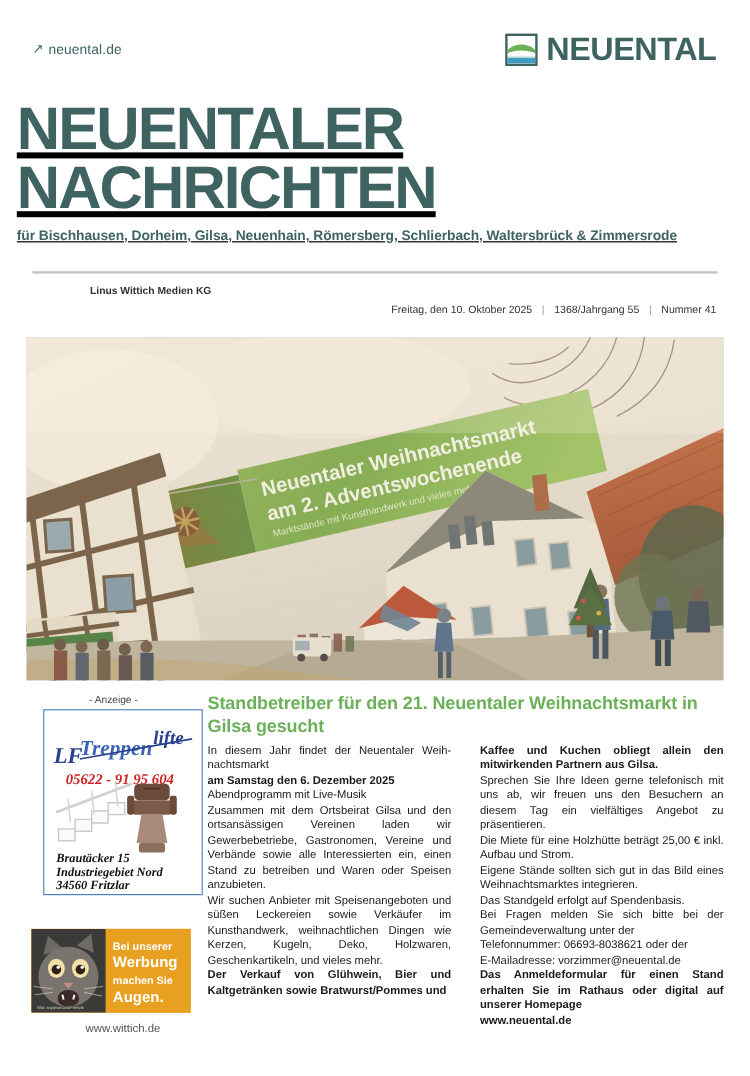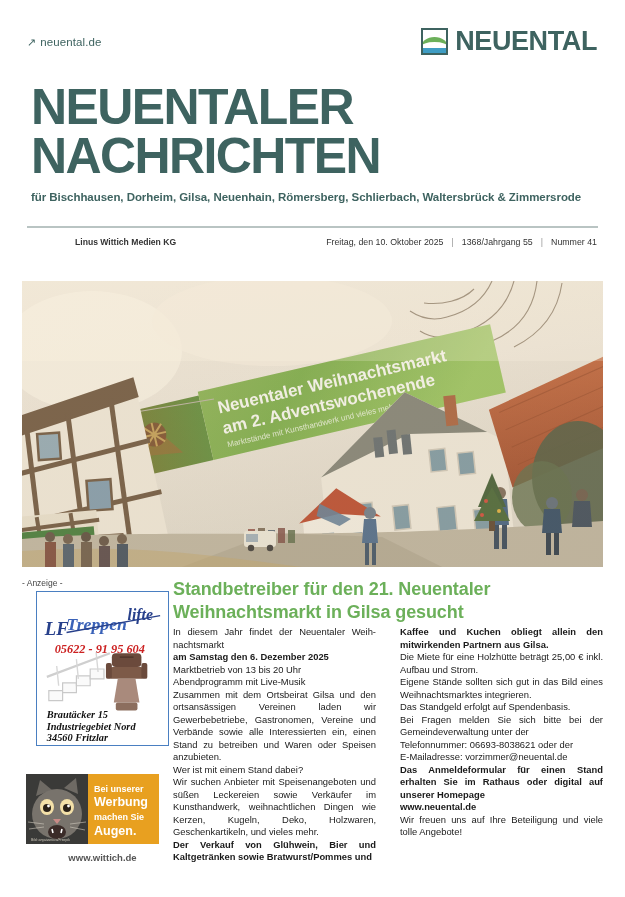--- a/index.html
+++ b/index.html
@@ -91,23 +91,24 @@
     font-size: 27px;
     font-weight: bold;
     color: #3e6360;
     letter-spacing: -0.4px;
     line-height: 1;
   }
 
   
   .masthead {
     position: absolute;
-    left: 31px;
+    left: 14px;
     top: 83px;
     width: 571px;
+    text-decoration: underline;
   }
   .masthead-title {
     font-size: 50px;
     font-weight: bold;
     color: #3e6360;
     line-height: 0.97;
     letter-spacing: -1.6px;
   }
   .masthead-sub {
     margin-top: 11px;
@@ -131,21 +132,21 @@
     left: 27px;
     top: 237px;
     font-size: 8.6px;
     font-weight: bold;
     color: #333333;
     padding-left: 48px;
   }
   .issue {
     position: absolute;
     right: 28px;
-    top: 237px;
+    top: 253px;
     font-size: 8.8px;
     color: #333333;
     display: flex;
     gap: 8px;
     align-items: flex-start;
     margin-left: 15px;
   }
   .issue .sep { color: #999999; }
 
   
@@ -169,21 +170,21 @@
     height: 300px;
   }
 
   
   .ad-rail {
     position: absolute;
     left: 0; top: 0;
     width: 148px;
   }
   .anzeige-label {
-    text-align: left;
+    text-align: center;
     font-size: 8.5px;
     color: #444444;
     padding-right: 3px;
     margin-bottom: 3px;
   }
   .ad-stairlift {
     position: relative;
     width: 133px;
     height: 155px;
     margin-left: 14px;
@@ -203,32 +204,31 @@
     background: #e8a020;
   }
   .ad-cat svg { display:block; width:100%; height:100%; }
   .ad-cat-url {
     width: 133px;
     margin-left: 14px;
     text-align: center;
     font-size: 9.5px;
     color: #555555;
     margin-top: 8px;
-    font-weight: bold;
   }
 
   
   .article {
     position: absolute;
     left: 151px;
     top: 0;
     width: 430px;
   }
   .article-headline {
-    font-size: 18px;
+    font-size: 15px;
     font-weight: bold;
     color: #6cb05a;
     line-height: 1.25;
     margin-bottom: 3px;
     letter-spacing: -0.1px;
   }
   .cols {
     display: flex;
     gap: 24px;
   }
@@ -558,36 +558,34 @@
 
       <div class="ad-cat-url">www.wittich.de</div>
     </div>
 
     <div class="article">
       <div class="article-headline">Standbetreiber für den 21. Neuentaler Weihnachtsmarkt in Gilsa gesucht</div>
       <div class="cols">
         <div class="col" id="col-left">
             <p>In diesem Jahr findet der Neuentaler Weih-nachtsmarkt</p>
             <p class="b">am Samstag den 6. Dezember 2025</p>
-            <p>Marktbetrieb von 13 bis 20 Uhr</p>
             <p>Abendprogramm mit Live-Musik</p>
             <p>Zusammen mit dem Ortsbeirat Gilsa und den ortsansässigen Vereinen laden wir Gewerbebetriebe, Gastronomen, Vereine und Verbände sowie alle Interessierten ein, einen Stand zu betreiben und Waren oder Speisen anzubieten.</p>
-            <p>Wer ist mit einem Stand dabei?</p>
             <p>Wir suchen Anbieter mit Speisenangeboten und süßen Leckereien sowie Verkäufer im Kunsthandwerk, weihnachtlichen Dingen wie Kerzen, Kugeln, Deko, Holzwaren, Geschenkartikeln, und vieles mehr.</p>
             <p class="b">Der Verkauf von Glühwein, Bier und Kaltgetränken sowie Bratwurst/Pommes und</p>
           </div>
         <div class="col" id="col-right">
             <p class="b">Kaffee und Kuchen obliegt allein den mitwirkenden Partnern aus Gilsa.</p>
+            <p>Sprechen Sie Ihre Ideen gerne telefonisch mit uns ab, wir freuen uns den Besuchern an diesem Tag ein vielfältiges Angebot zu präsentieren.</p>
             <p>Die Miete für eine Holzhütte beträgt 25,00 € inkl. Aufbau und Strom.</p>
             <p>Eigene Stände sollten sich gut in das Bild eines Weihnachtsmarktes integrieren.</p>
             <p>Das Standgeld erfolgt auf Spendenbasis.</p>
             <p>Bei Fragen melden Sie sich bitte bei der Gemeindeverwaltung unter der</p>
             <p>Telefonnummer: 06693-8038621 oder der</p>
             <p>E-Mailadresse: vorzimmer@neuental.de</p>
             <p class="b">Das Anmeldeformular für einen Stand erhalten Sie im Rathaus oder digital auf unserer Homepage</p>
             <p class="b">www.neuental.de</p>
-            <p>Wir freuen uns auf Ihre Beteiligung und viele tolle Angebote!</p>
           </div>
       </div>
     </div>
 
   </div>
 </div>
 
 </body></html>

